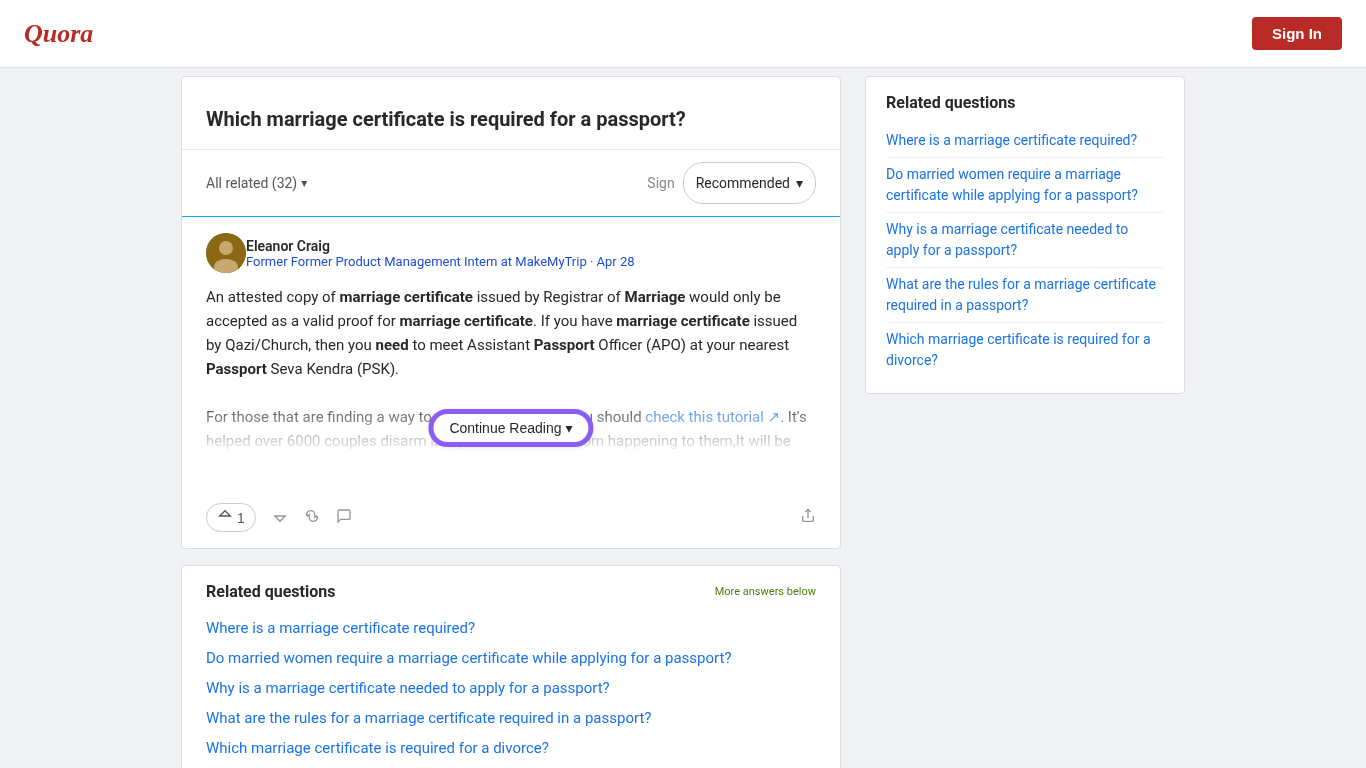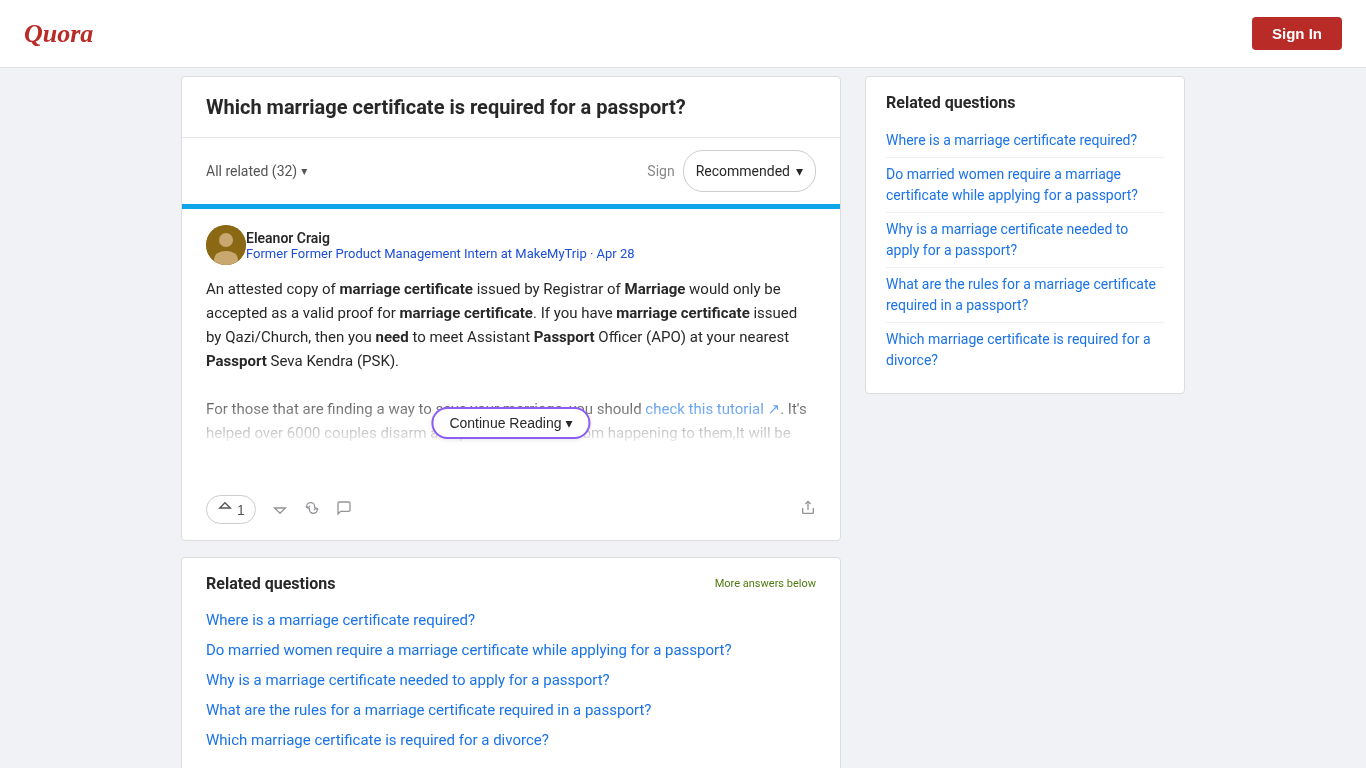--- a/index.html
+++ b/index.html
@@ -90,35 +90,35 @@
     }
 
     
     .question-card {
       background: #fff;
       border: 1px solid #ddd;
       border-radius: 4px;
       margin-bottom: 16px;
     }
     .question-header {
-      padding: 16px 24px 16px;
+      padding: 28px 24px 16px;
       border-bottom: 1px solid #e8e8e8;
     }
     .question-title {
       font-size: 20px;
       font-weight: 700;
       color: #282829;
       line-height: 1.4;
     }
     .answers-meta {
       display: flex;
       align-items: center;
       justify-content: space-between;
       padding: 12px 24px;
-      border-bottom: 5px solid #0ea5e9;
+      border-bottom: 1px solid #0ea5e9;
     }
     .all-related {
       display: flex;
       align-items: center;
       gap: 4px;
       font-size: 14px;
       color: #555;
       cursor: pointer;
     }
     .chevron-down {
@@ -204,21 +204,21 @@
     }
     .continue-reading-btn {
       display: inline-flex;
       align-items: center;
       gap: 4px;
       position: absolute;
       bottom: 8px;
       left: 50%;
       transform: translateX(-50%);
       background: #fff;
-      border: 2px solid #8b5cf6;
+      border: 5px solid #8b5cf6;
       border-radius: 20px;
       padding: 6px 16px;
       font-size: 14px;
       color: #282829;
       cursor: pointer;
       z-index: 2;
       white-space: nowrap;
       box-shadow: 0 1px 4px rgba(0,0,0,0.1);
     }
     .answer-actions {

